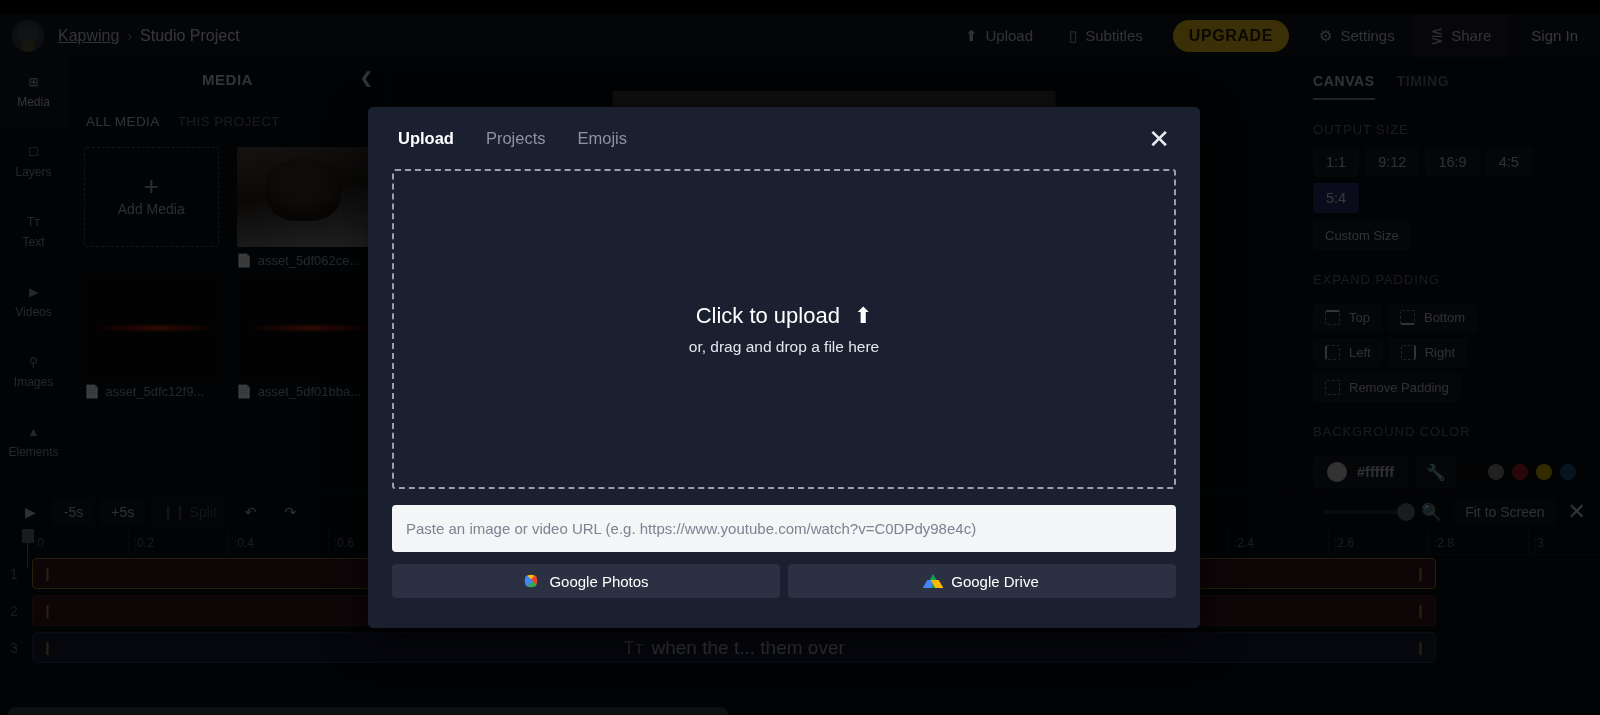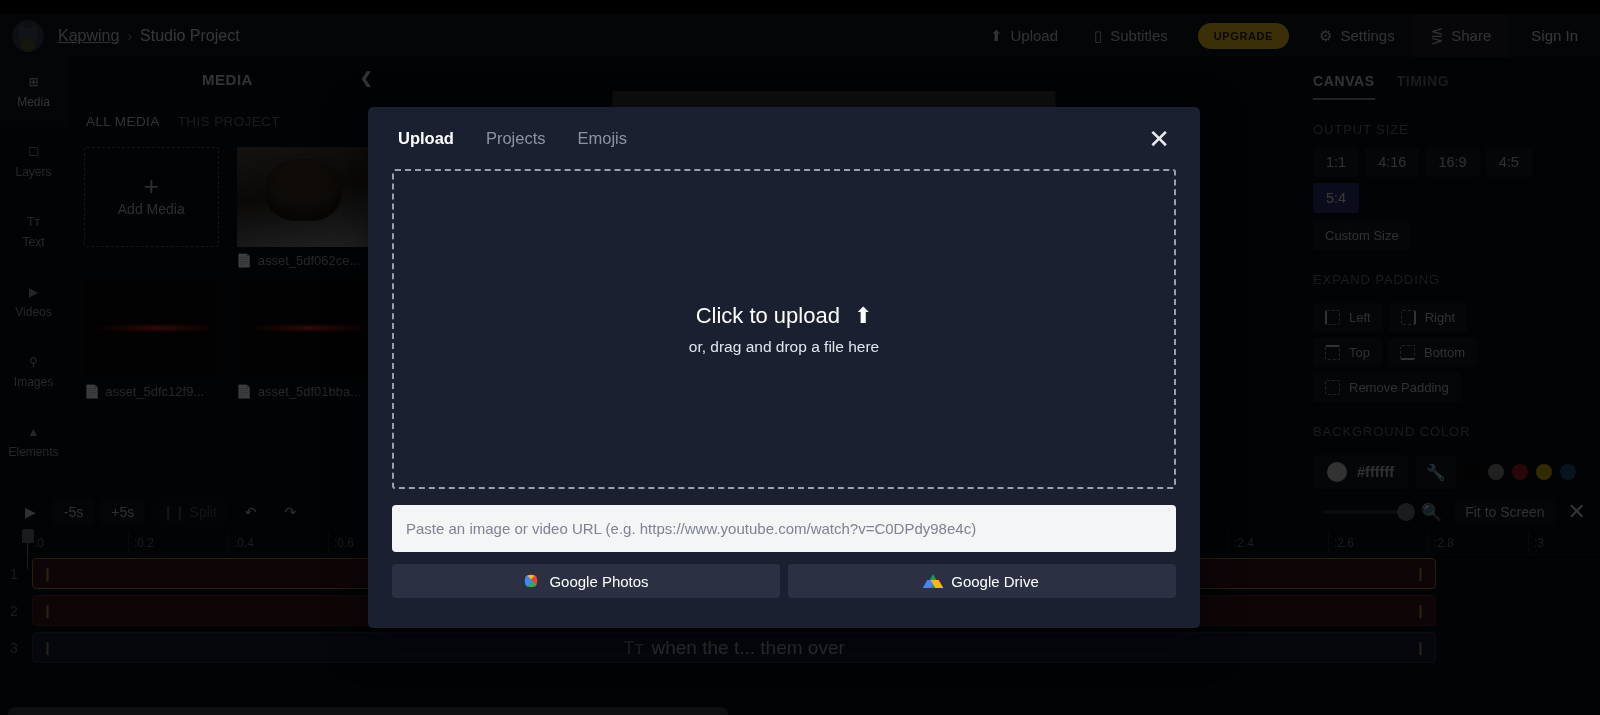--- a/index.html
+++ b/index.html
@@ -35,21 +35,21 @@
   .brand { margin-left: 14px; font-size: 16px; color: #cdd2dd; text-decoration: underline; cursor: pointer; }
   .crumb-sep { margin: 0 8px; color: #8a8f9c; font-size: 14px; }
   .crumb { font-size: 16px; color: #dfe3ea; }
 
   .top-right { margin-left: auto; display: flex; align-items: center; height: 100%; }
   .tb-item {
     display: flex; align-items: center; gap: 8px; padding: 0 18px; height: 100%;
     font-size: 15px; color: #cdd2dd; cursor: pointer;
   }
   .tb-upgrade {
-    background: #f0c419; color: #2b2303; font-weight: bold; font-size: 11px;
+    background: #f0c419; color: #2b2303; font-weight: bold; font-size: 16px;
     letter-spacing: .6px; border-radius: 16px; padding: 7px 16px; margin: 0 12px; cursor: pointer;
   }
   .tb-share { background: #1d2028; height: 100%; }
   .tb-export {
     display: flex; align-items: center; height: 100%; background: #0b6b3a; cursor: pointer;
   }
   .tb-export .lbl { padding: 0 26px 0 40px; font-size: 16px; font-weight: bold; color: #fff;
                     display: flex; align-items: center; gap: 12px;}
   .tb-export .caret {
     border-left: 1px solid rgba(255,255,255,0.22); height: 100%;
@@ -324,49 +324,49 @@
     </div>
 
     <div class="props">
       <div class="props-tabs">
         <div class="props-tab active">CANVAS</div>
         <div class="props-tab">TIMING</div>
       </div>
       <div class="sect-title">OUTPUT SIZE</div>
       <div class="ratio-row">
         <div class="ratio">1:1</div>
-        <div class="ratio">4:16</div>
+        <div class="ratio">9:12</div>
         <div class="ratio">16:9</div>
         <div class="ratio">4:5</div>
         <div class="ratio sel">5:4</div>
       </div>
       <div class="chip-row" style="padding-top:8px">
         <div class="chip">
           <span>Custom Size</span>
         </div>
       </div>
       <div class="sect-title">EXPAND PADDING</div>
+      <div class="chip-row">
+        <div class="chip">
+          <span class="pad-ico t"></span>
+          <span>Top</span>
+        </div>
+        <div class="chip">
+          <span class="pad-ico b"></span>
+          <span>Bottom</span>
+        </div>
+      </div>
       <div class="chip-row">
         <div class="chip">
           <span class="pad-ico l"></span>
           <span>Left</span>
         </div>
         <div class="chip">
           <span class="pad-ico r"></span>
           <span>Right</span>
-        </div>
-      </div>
-      <div class="chip-row">
-        <div class="chip">
-          <span class="pad-ico t"></span>
-          <span>Top</span>
-        </div>
-        <div class="chip">
-          <span class="pad-ico b"></span>
-          <span>Bottom</span>
         </div>
       </div>
       <div class="chip-row">
         <div class="chip">
           <span class="pad-ico"></span>
           <span>Remove Padding</span>
         </div>
       </div>
       <div class="sect-title">BACKGROUND COLOR</div>
       <div class="color-row">

